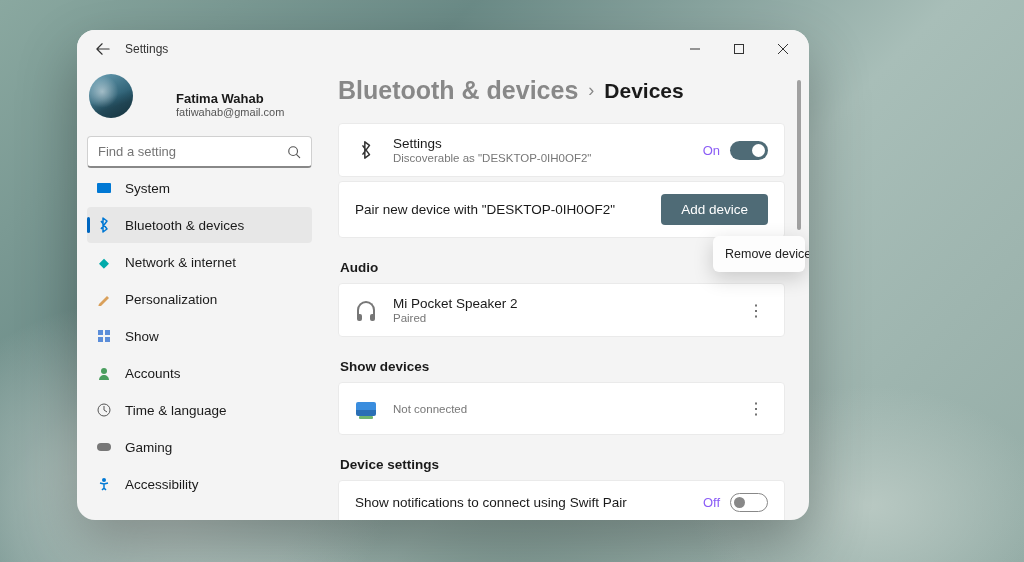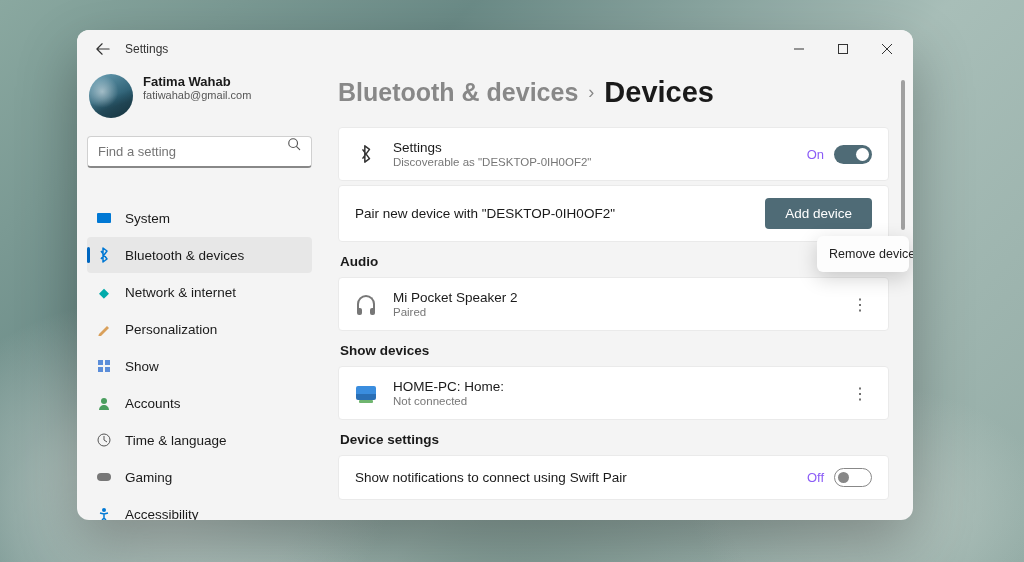--- a/index.html
+++ b/index.html
@@ -9,72 +9,72 @@
   position: relative;
 }
 .wallpaper-swirl {
   position: absolute; inset: 0;
   background:
     radial-gradient(ellipse 400px 300px at 15% 85%, #c8d4cf 0%, transparent 60%),
     radial-gradient(ellipse 300px 200px at 85% 90%, #b8c8c2 0%, transparent 60%),
     radial-gradient(ellipse 500px 350px at 50% 110%, #7a968f 0%, transparent 50%);
 }
 .window {
-  position: absolute; left: 77px; top: 30px; width: 836px; height: 490px;
-  background: #f4f4f4; border-radius: 12px; overflow: hidden;
+  position: absolute; left: 77px; top: 30px; width: 732px; height: 490px;
+  background: #f4f4f4; border-radius: 18px; overflow: hidden;
   box-shadow: 0 25px 60px rgba(0,0,0,0.3);
   display: flex; flex-direction: column;
 }
 .titlebar {
   height: 38px; display: flex; align-items: center; padding: 0 4px 0 14px;
   background: #f4f4f4;
 }
 .back-btn { width: 24px; height: 24px; display:flex; align-items:center; justify-content:center; cursor:pointer; }
 .title-text { margin-left: 10px; font-size: 12px; color: #333; }
 .win-controls { margin-left: auto; display: flex; }
 .win-btn { width: 44px; height: 32px; display:flex; align-items:center; justify-content:center; cursor:pointer; }
 .content { flex: 1; display: flex; overflow: hidden; }
 .sidebar { width: 245px; padding: 0 10px 10px 10px; overflow-y: auto; }
-.profile { display: flex; align-items: flex-start; padding: 6px 8px 14px 2px; }
+.profile { display: flex; align-items: flex-end; padding: 6px 8px 14px 2px; gap: 33px; }
 .avatar {
   width: 44px; height: 44px; border-radius: 50%;
   background: linear-gradient(150deg, #6da3b8 0%, #2d5f73 60%, #1a3d4a 100%);
   position: relative; overflow: hidden; flex-shrink: 0;
 }
 .avatar::after {
   content:""; position:absolute; inset:0;
   background: radial-gradient(circle at 30% 40%, rgba(255,255,255,0.5), transparent 40%),
               linear-gradient(160deg, transparent 50%, rgba(0,0,0,0.2) 70%);
 }
 .profile-text { margin-left: 10px; }
 .profile-name { font-size: 13px; font-weight: 600; color: #1a1a1a; }
 .profile-email { font-size: 11px; color: #555; }
 .searchbox {
-  display:flex; height: 32px; background: #fff;
+  display:flex; align-items:center; height: 32px; background: #fff;
   border: 1px solid #d0d0d0; border-bottom: 2px solid #888; border-radius: 4px;
-  padding: 0 10px; margin: 4px 0 32px 0;
+  padding: 0 10px; margin: 4px 0 2px 0;
 }
 .searchbox input { flex:1; border:none; outline:none; font-size: 13px; background:transparent; color:#555; }
 .nav { list-style:none; }
 .nav-item {
   display:flex; align-items:center; height: 36px; border-radius: 4px;
   padding: 0 8px; font-size: 13.5px; color: #1a1a1a; cursor:pointer;
   margin-bottom: 1px;
 }
 .nav-item.active { background: #e7e7e7; position:relative; }
 .nav-item.active::before {
   content:""; position:absolute; left:0; top:10px; bottom:10px; width:3px;
   background:#0067c0; border-radius:2px;
 }
 .nav-icon { width: 18px; height:18px; margin-right: 12px; display:flex; align-items:center; justify-content:center; font-size: 13px; }
 .main { flex:1; padding: 8px 4px 0 16px; overflow-y: auto; position: relative; }
 .breadcrumb { display:flex; align-items:center; gap: 10px; margin-bottom: 18px; }
 .bc-parent { font-size: 25px; font-weight: 600; color: #888; }
 .bc-chevron { color: #888; font-size: 18px;}
-.bc-current { font-size: 29px; font-weight: 600; color: #1a1a1a; }
+.bc-current { font-size: 21px; font-weight: 600; color: #1a1a1a; }
 .card {
   background:#fff; border:1px solid #eaeaea; border-radius:4px;
   padding: 12px 16px; margin-bottom: 4px; display:flex; align-items:center;
   margin-right: 20px;
 }
 .card + .card { margin-top: 4px; }
 .card-icon { width: 22px; margin-right: 16px; color:#333; display:flex; align-items:center; justify-content:center; }
 .card-body { flex:1; }
 .card-title { font-size: 13.5px; color:#1a1a1a; }
 .card-sub { font-size: 11.5px; color:#777; margin-top:1px; }
@@ -86,21 +86,21 @@
 .toggle.off { background:#fff; border:1px solid #888; }
 .toggle .knob {
   position:absolute; width:13px; height:13px; border-radius:50%; top:3px;
 }
 .toggle.on .knob { right:3px; background:#fff; }
 .toggle.off .knob { left:3px; background:#888; width:11px; height:11px; top:3px; }
 .add-btn {
   background:#4f6b76; color:#fff; border:none; border-radius:4px;
   padding: 8px 20px; font-size: 13.5px; cursor:pointer;
 }
-.section-h { font-size: 13.5px; font-weight:600; color:#1a1a1a; margin: 12px 0 8px 2px; }
+.section-h { font-size: 13.5px; font-weight:600; color:#1a1a1a; margin: 22px 0 8px 2px; }
 .more-btn { color:#555; cursor:pointer; padding:4px; font-size:16px; letter-spacing:0px; }
 .scrollbar-track {
   position:absolute; right:4px; top:0; width:6px; height:100%;
 }
 .scrollbar-thumb {
   position:absolute; right:0px; top:4px; width:4px; height:150px;
   background:#a0a0a0; border-radius:2px;
 }
 .context-menu {
   position:absolute; right: 4px; top: 206px; width: 92px;
@@ -303,21 +303,20 @@
         </div>
         <div class="more-btn">⋮</div>
       </div>
 
       <div class="section-h">Show devices</div>
       <div class="card">
         <div class="card-icon">
               <div class="device-icon-pc"></div>
             </div>
         <div class="card-body">
-          <div class="card-title">HOME-PC: Home:</div>
           <div class="card-sub">Not connected</div>
         </div>
         <div class="more-btn">⋮</div>
       </div>
 
       <div class="section-h">Device settings</div>
       <div class="card settings-card-last">
         <div class="card-body">
           <div class="card-title">Show notifications to connect using Swift Pair</div>
         </div>

